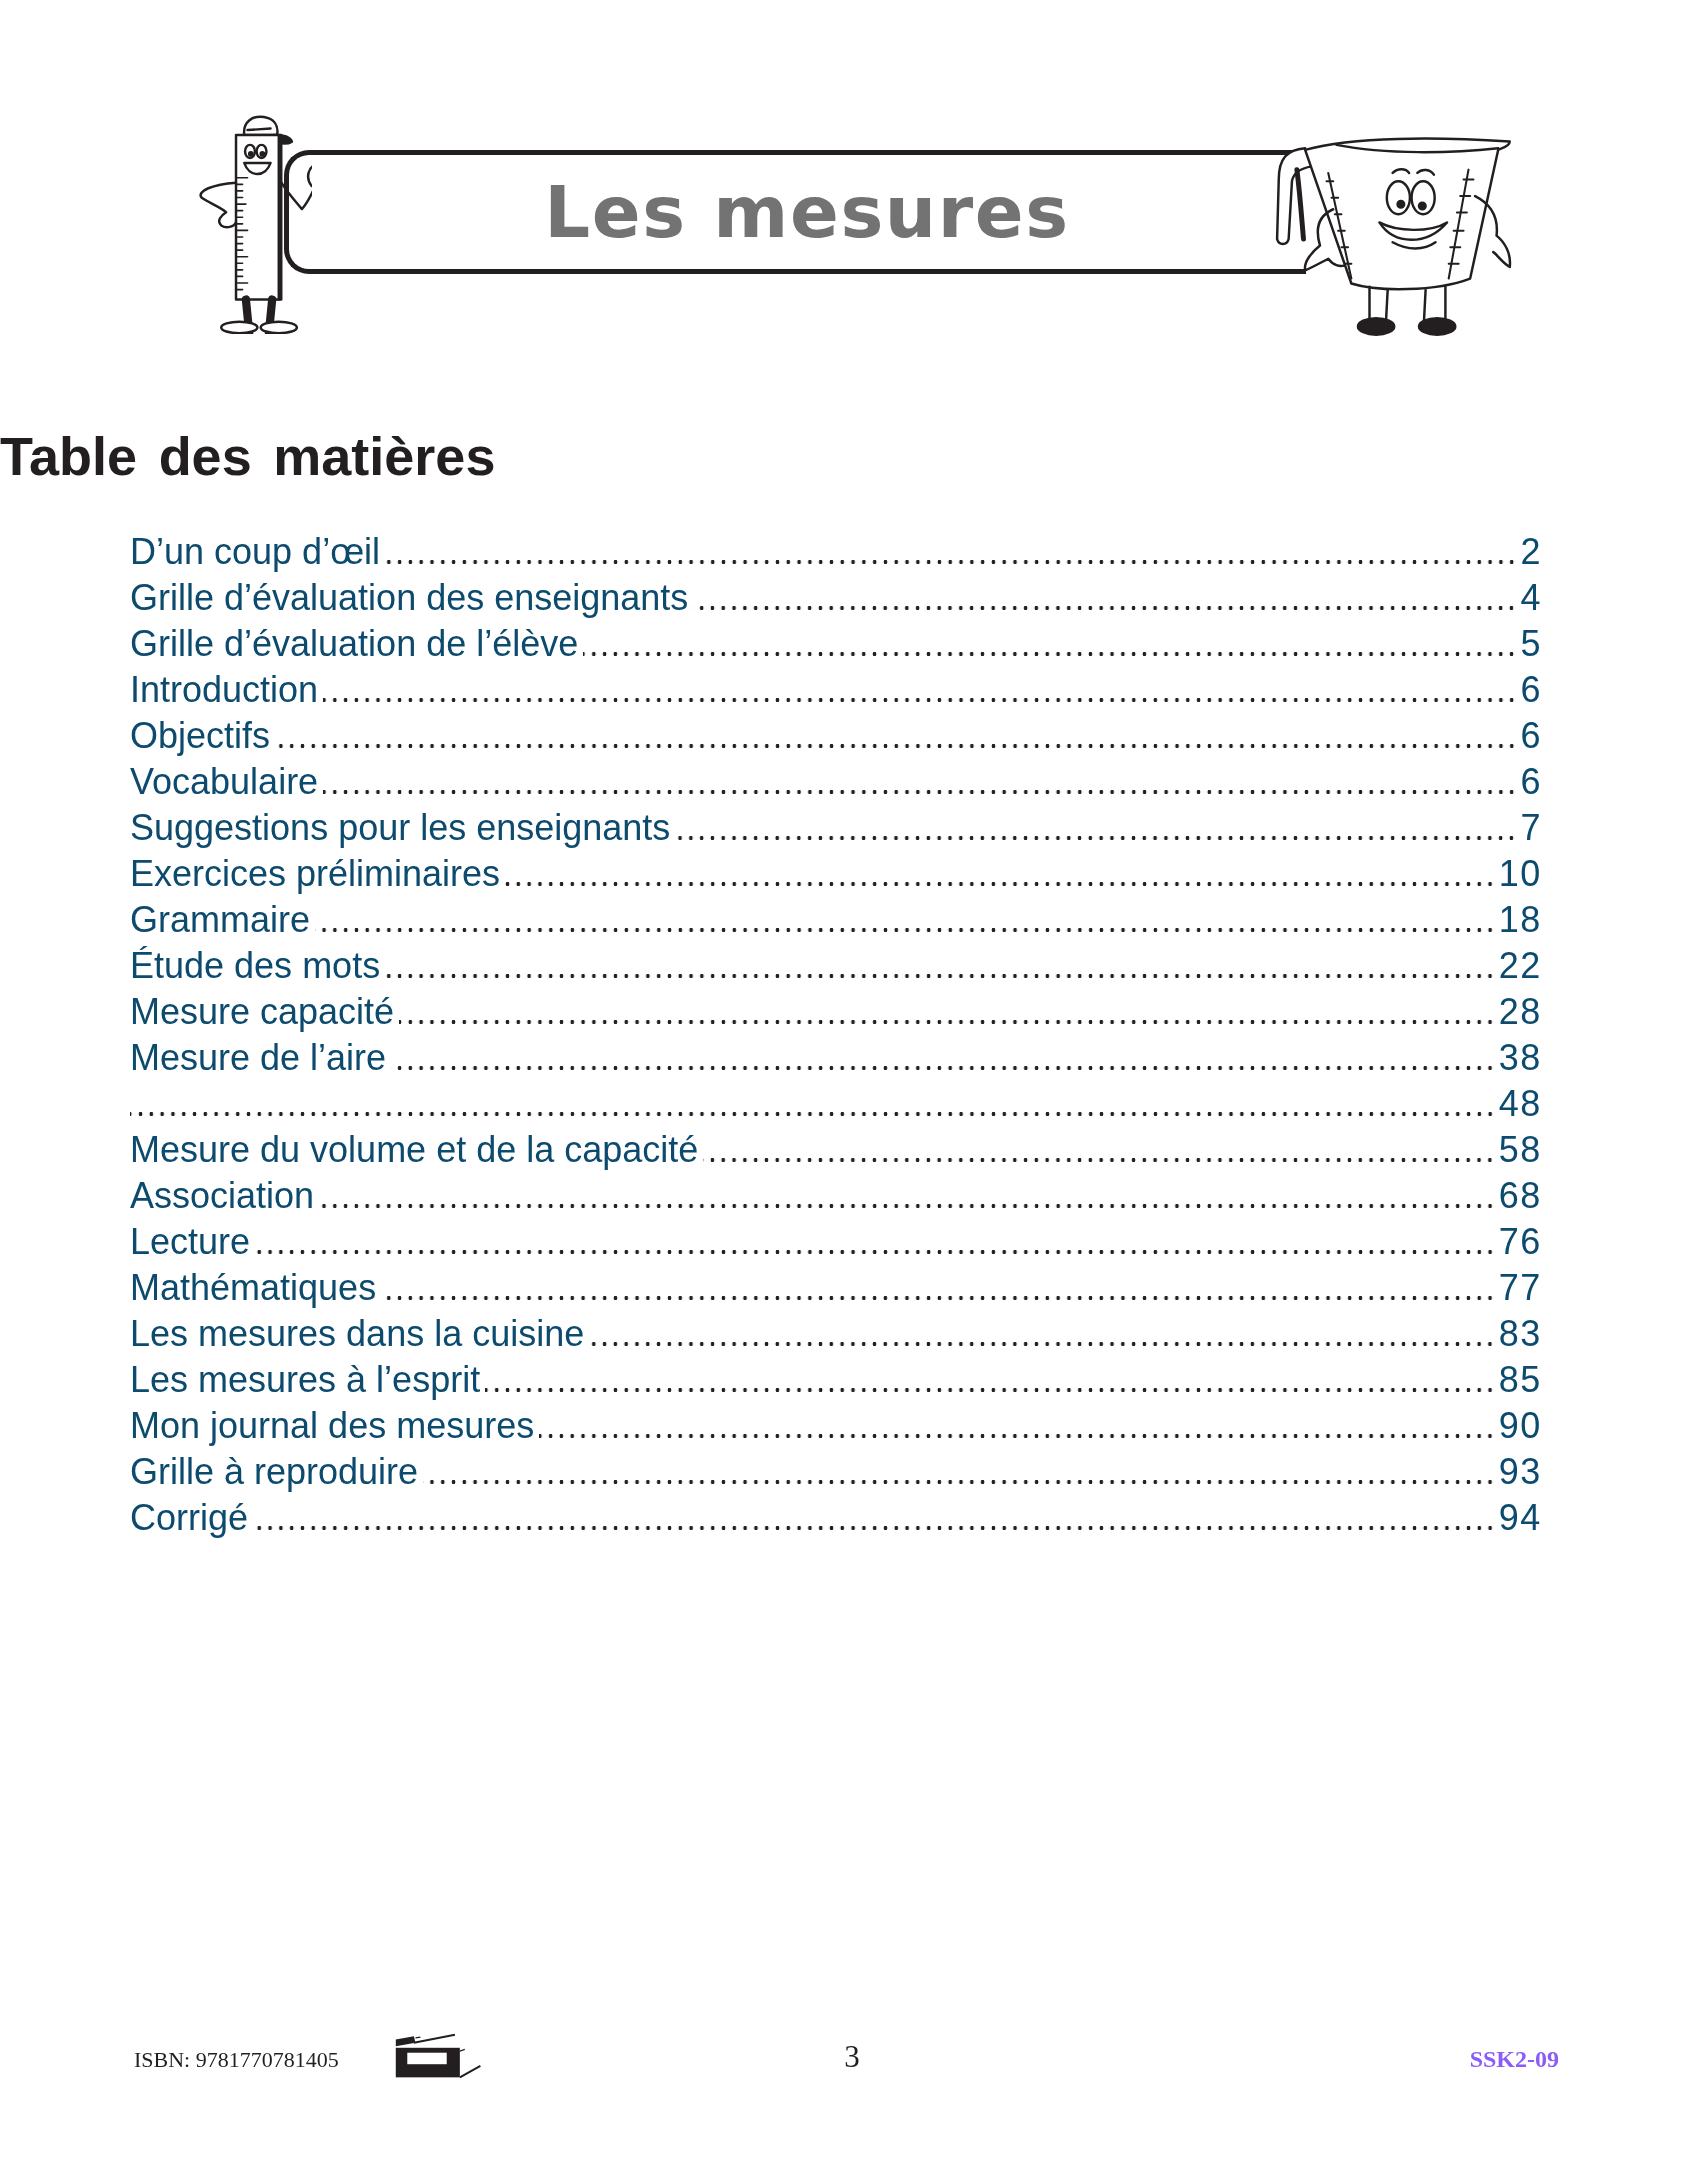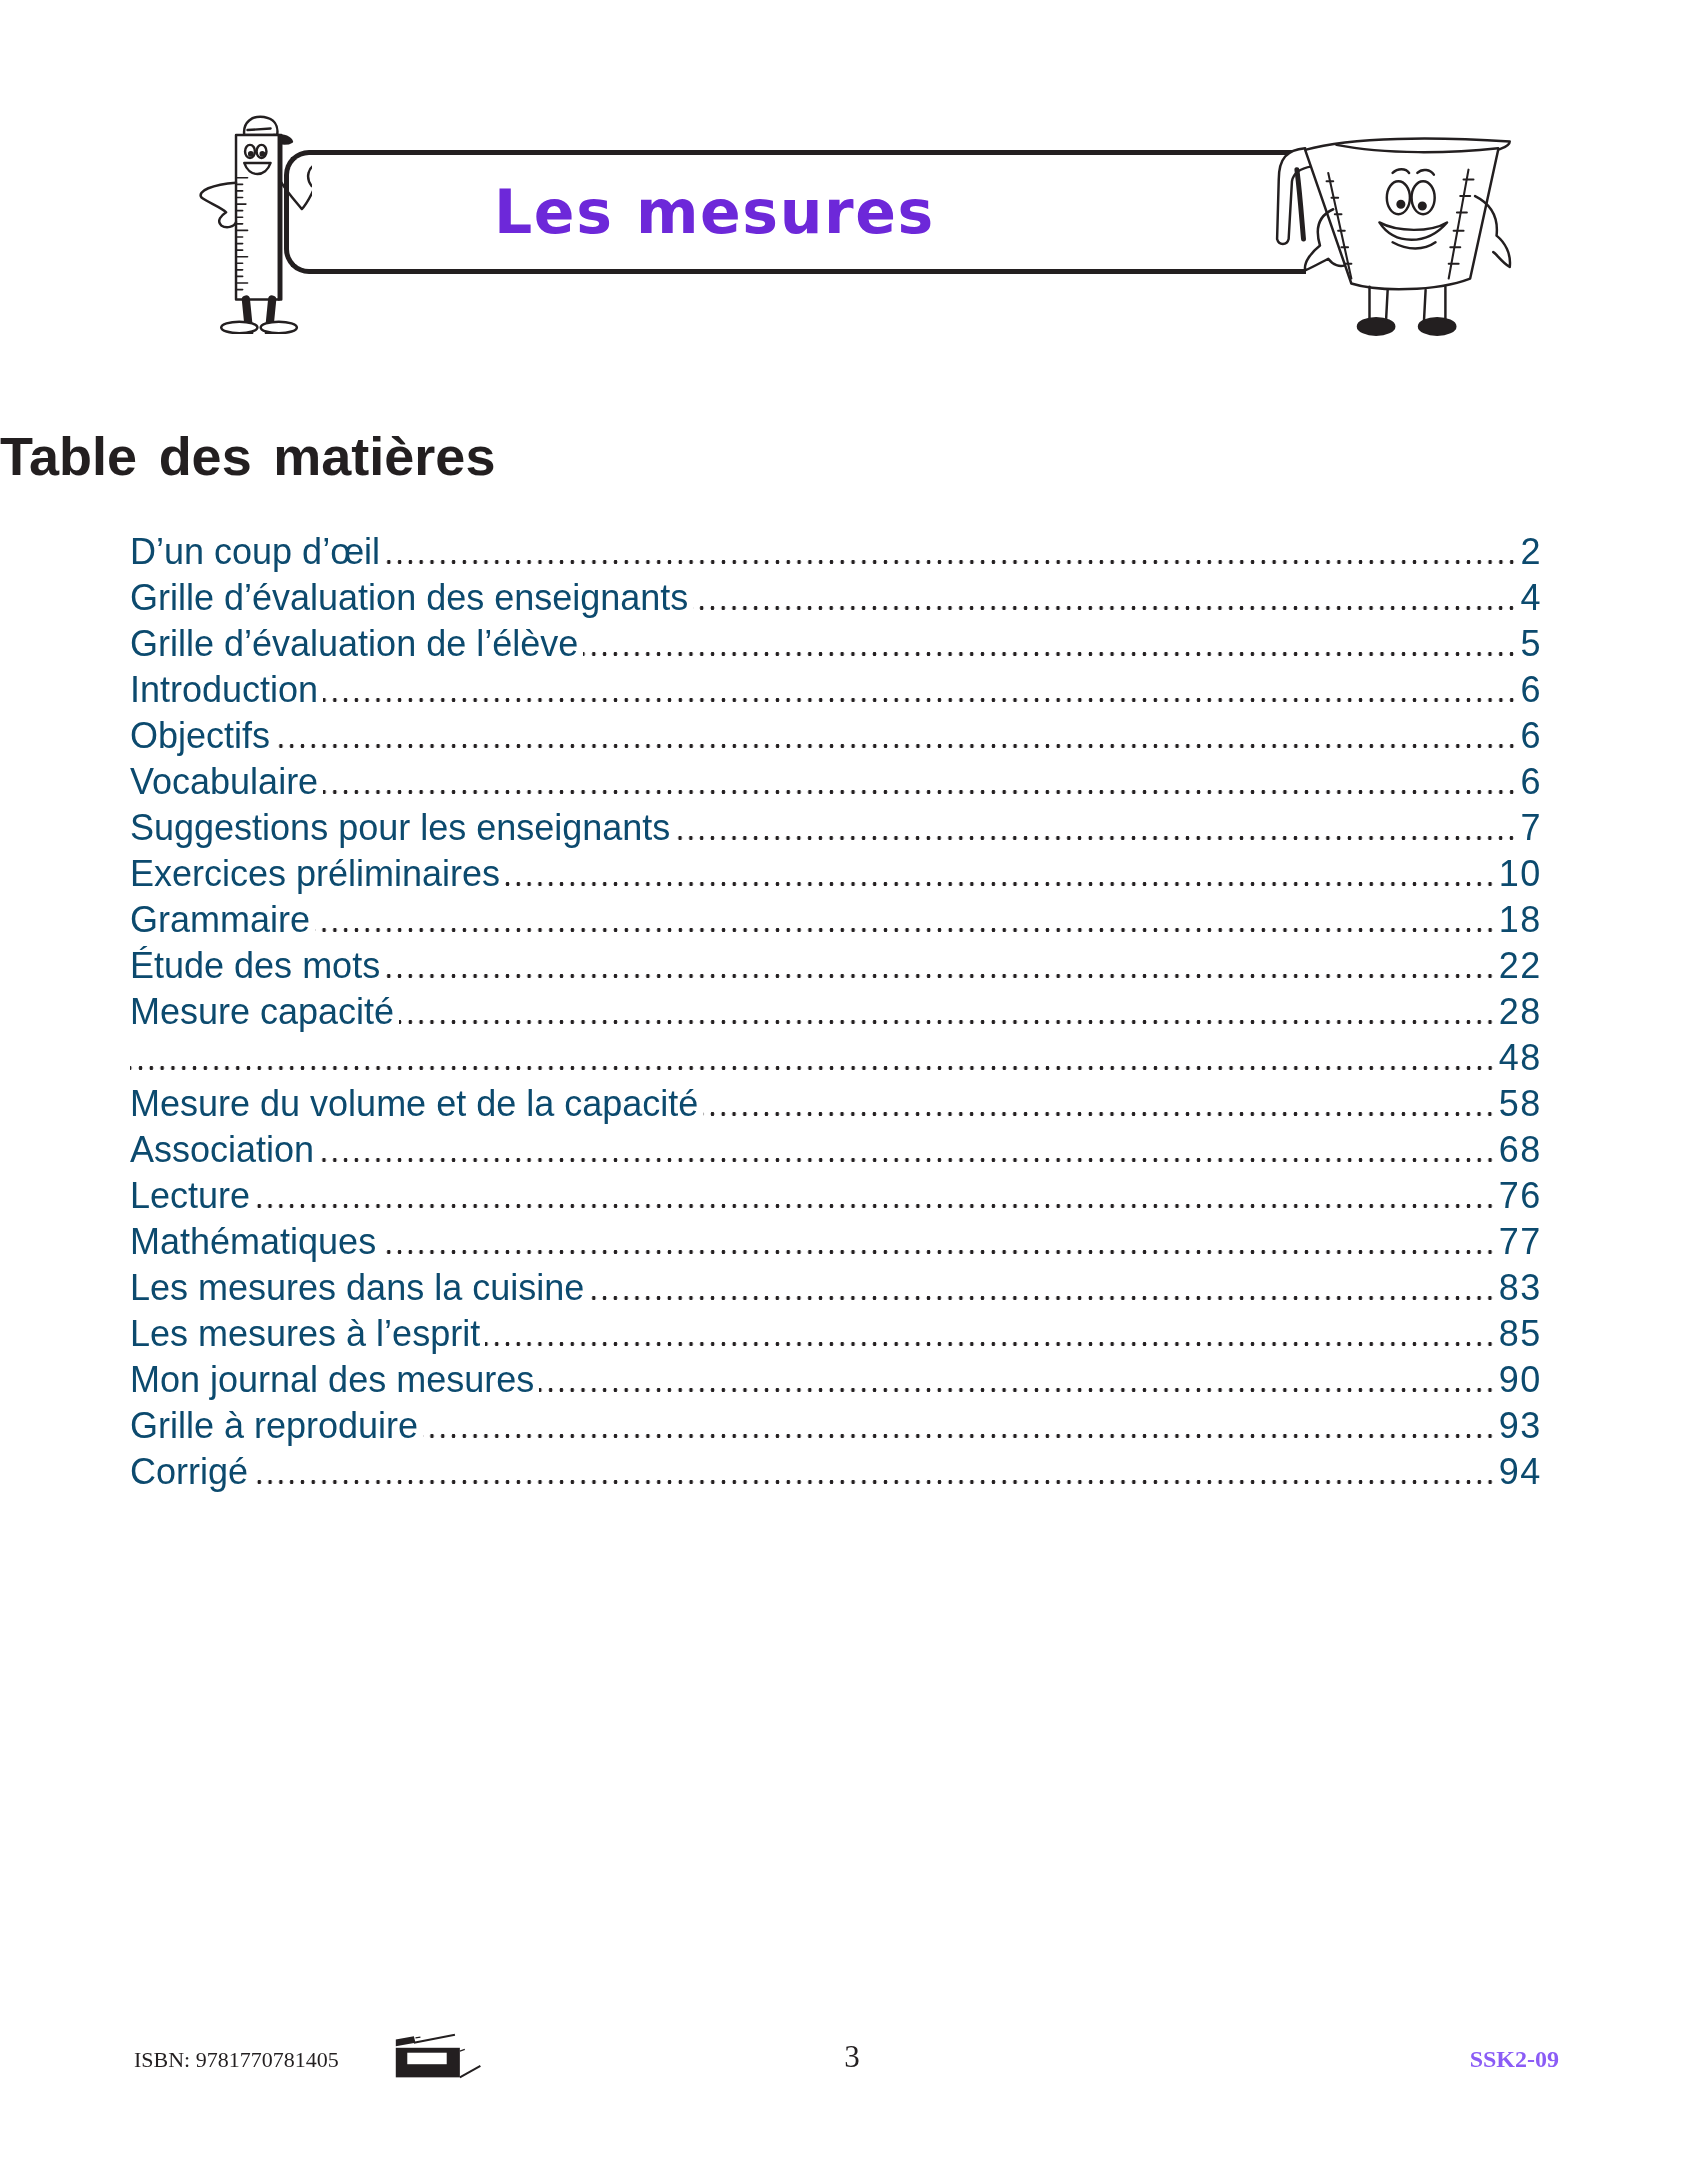--- a/index.html
+++ b/index.html
@@ -7,23 +7,23 @@
   .abs { position: absolute; }
 
   
   .banner-box {
     position: absolute; left: 284px; top: 150px; width: 1022px; height: 124px;
     border: 5px solid #231f20; border-radius: 25px; border-right: none;
     border-top-right-radius: 0; border-bottom-right-radius: 0; background: #fff;
     box-sizing: border-box;
   }
   .banner-title {
-    position: absolute; left: 494px; top: 155px; width: 626px; text-align: left;
-    font-family: "DejaVu Sans", sans-serif; font-weight: bold; font-size: 60px;
-    line-height: 115px; letter-spacing: 1.6px; color: #6d28d9;
+    position: absolute; left: 494px; top: 155px; width: 626px; text-align: center;
+    font-family: "DejaVu Sans", sans-serif; font-weight: bold; font-size: 72px;
+    line-height: 115px; letter-spacing: 1.6px; color: #737373;
   }
 
   
   .toc-heading {
     position: absolute; left: 0; width: 1687px; top: 423px; text-align: left;
     font-family: "Liberation Sans", sans-serif; font-weight: bold; font-size: 54px;
     line-height: 66px; word-spacing: 6.6px; color: #231f20;
   }
 
   
@@ -207,20 +207,25 @@
       <span class="toc-label">Étude des mots</span>
       <span class="toc-leader"></span>
       <span class="toc-page">22</span>
     </li>
   <li class="toc-row">
       <span class="toc-label">Mesure capacité</span>
       <span class="toc-leader"></span>
       <span class="toc-page">28</span>
     </li>
   <li class="toc-row">
+      <span class="toc-label">Mesure de l’aire</span>
+      <span class="toc-leader"></span>
+      <span class="toc-page">38</span>
+    </li>
+  <li class="toc-row">
       <span class="toc-leader"></span>
       <span class="toc-page">48</span>
     </li>
   <li class="toc-row">
       <span class="toc-label">Mesure du volume et de la capacité</span>
       <span class="toc-leader"></span>
       <span class="toc-page">58</span>
     </li>
   <li class="toc-row">
       <span class="toc-label">Association</span>

